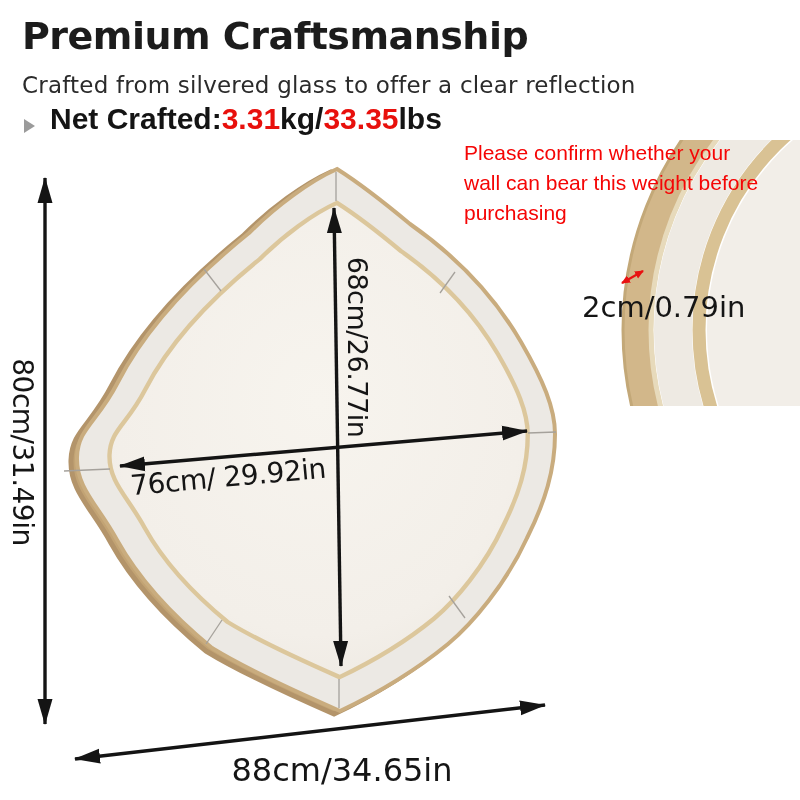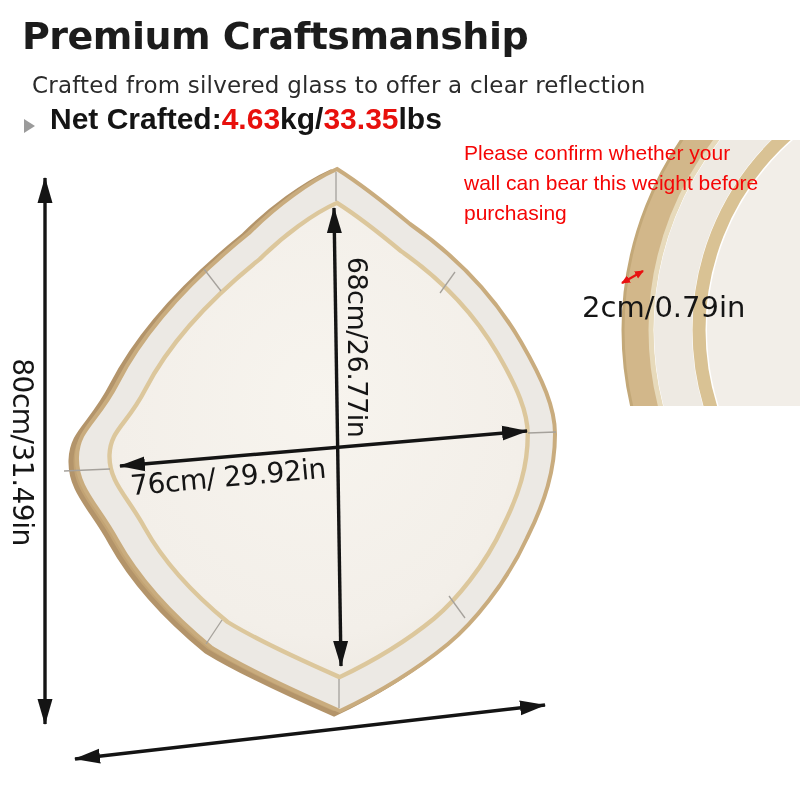--- a/index.html
+++ b/index.html
@@ -1,20 +1,20 @@
 <!DOCTYPE html>
 <html><head>
 <meta charset="utf-8">
 <style>
   html,body{margin:0;padding:0;background:#ffffff;}
   #page{position:relative;width:800px;height:800px;background:#fff;overflow:hidden;
         font-family:"DejaVu Sans","Liberation Sans",sans-serif;}
   .abs{position:absolute;}
   #title{left:22px;top:14px;font-size:38px;font-weight:bold;color:#1c1c1c;letter-spacing:-0.5px;}
-  #subtitle{left:32px;top:72px;font-size:23px;color:#2b2b2b;letter-spacing:0.2px;text-align:center;}
+  #subtitle{left:22px;top:72px;font-size:23px;color:#2b2b2b;letter-spacing:0.2px;text-align:center;}
   #netweight{left:50px;top:102px;font-size:30px;font-weight:bold;
              font-family:"Liberation Sans","DejaVu Sans",sans-serif;color:#141414;white-space:nowrap;}
   #netweight .red{color:#e8100c;}
   #bullet{left:24px;top:119px;width:0;height:0;border-top:7px solid transparent;
           border-bottom:7px solid transparent;border-left:11px solid #9b9b9b;}
   #warning{left:464px;top:138px;width:340px;font-size:21px;line-height:30px;color:#f50505;
            font-family:"Liberation Sans","DejaVu Sans",sans-serif;}
   .dim{color:#151515;white-space:nowrap;}
   #dim-2cm{left:582px;top:290px;font-size:29px;}
   #dim-80{left:22px;top:452px;font-size:28px;transform:translate(-50%,-50%) rotate(90deg);letter-spacing:-0.5px;}
@@ -91,27 +91,28 @@
       <line x1="45" y1="178" x2="45" y2="724" marker-start="url(#ah)" marker-end="url(#ah)"></line>
       <line x1="75" y1="759" x2="545" y2="705" marker-start="url(#ah)" marker-end="url(#ah)"></line>
     </g>
   </svg>
 
   <div id="title" class="abs">Premium Craftsmanship</div>
   <div id="subtitle" class="abs">Crafted from silvered glass to offer a clear reflection</div>
 
   <div id="bullet" class="abs"></div>
   <div id="netweight" class="abs">
-    <span>Net Crafted:</span><span class="red">4.63</span><span>kg/</span><span class="red">33.35</span><span>lbs</span>
+    <span>Net Crafted:</span><span class="red">3.31</span><span>kg/</span><span class="red">33.35</span><span>lbs</span>
   </div>
 
   <div id="warning" class="abs">
     <div>Please confirm whether your</div>
     <div>wall can bear this weight before</div>
     <div>purchasing</div>
   </div>
 
   <div id="dim-2cm" class="abs dim">2cm/0.79in</div>
   <div id="dim-80" class="abs dim">80cm/31.49in</div>
   <div id="dim-68" class="abs dim">68cm/26.77in</div>
   <div id="dim-76" class="abs dim">76cm/ 29.92in</div>
+  <div id="dim-88" class="abs dim">88cm/34.65in</div>
 
 </div>
 
 </body></html>

